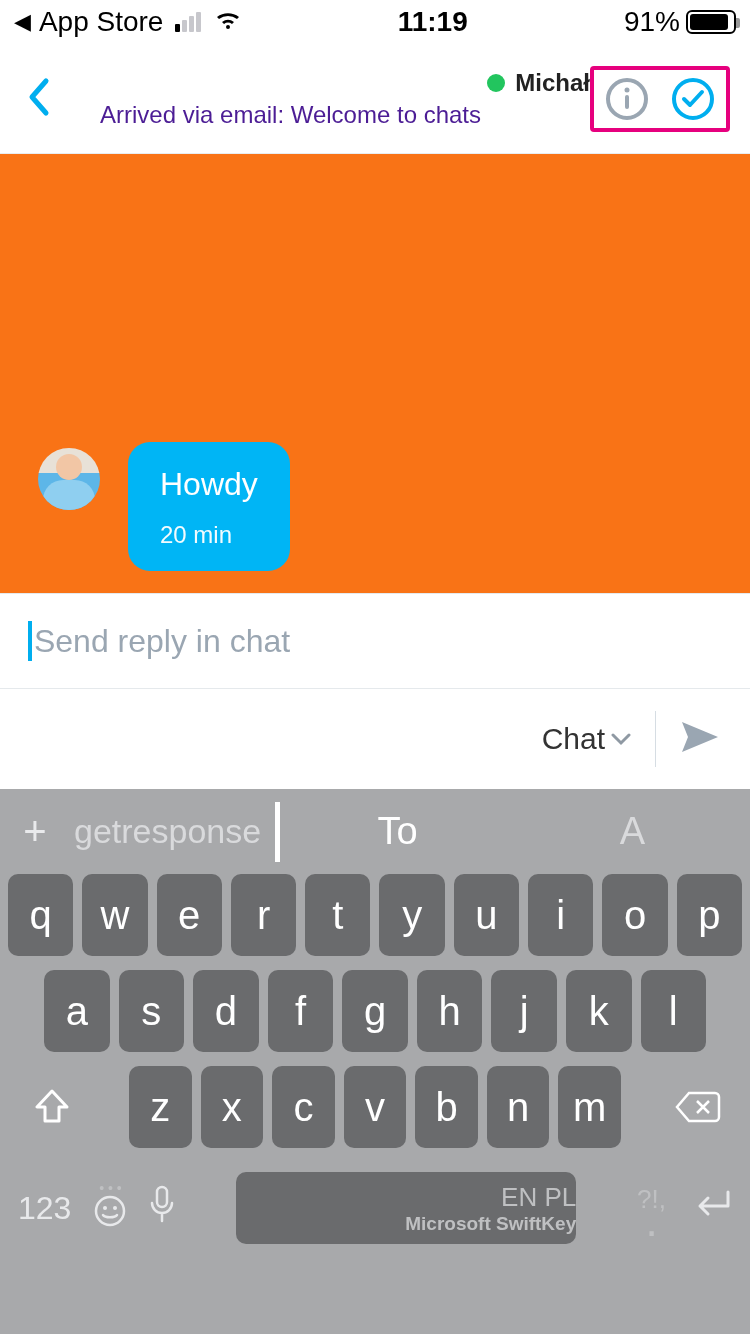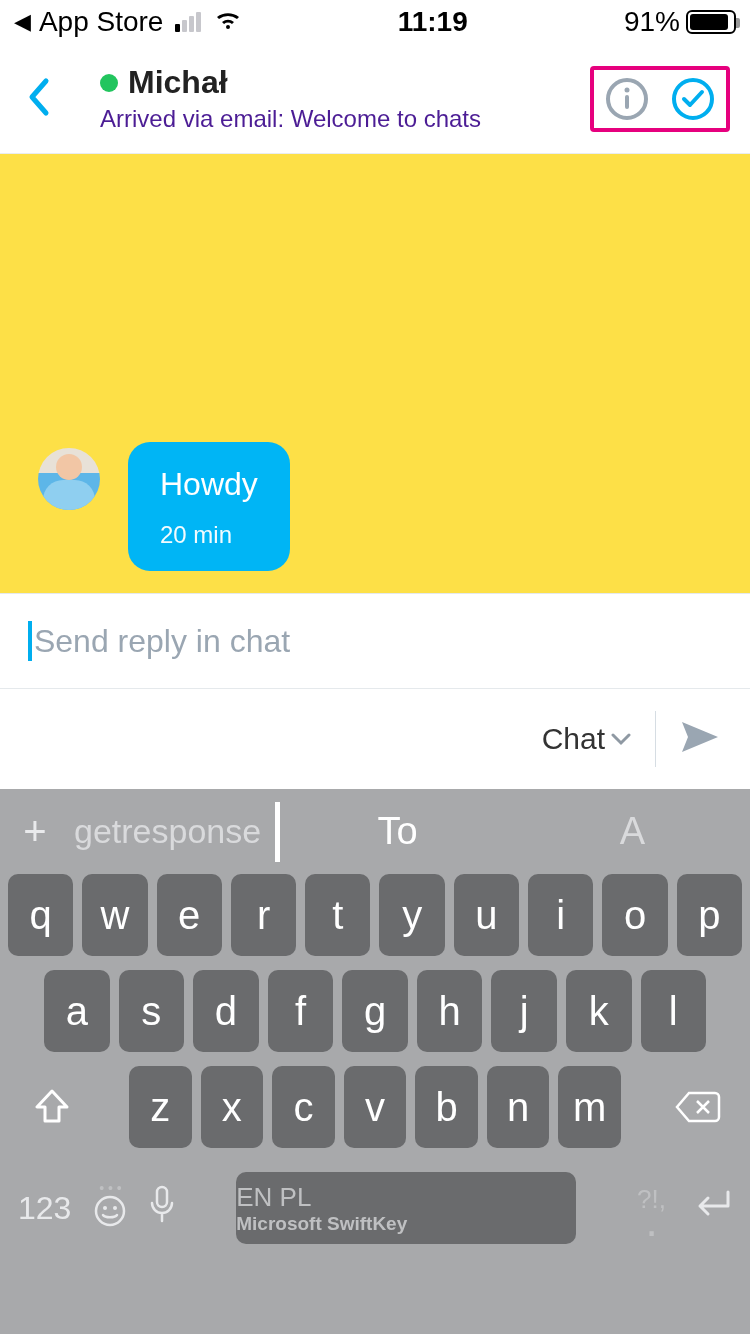--- a/index.html
+++ b/index.html
@@ -15,27 +15,27 @@
   .signal span:nth-child(4){height:20px;}
   .wifi { margin-left: 6px; }
   .status-right { display: flex; align-items: center; gap: 6px; }
   .battery { width: 50px; height: 24px; border: 2px solid #000; border-radius: 6px; position: relative; display: inline-flex; align-items: center; padding: 2px; }
   .battery::after { content: ""; position: absolute; right: -6px; top: 6px; width: 4px; height: 10px; background: #999; border-radius: 0 2px 2px 0; }
   .battery-fill { background: #000; height: 100%; width: 91%; border-radius: 3px; }
 
   .nav { height: 110px; display: flex; align-items: center; padding: 0 20px 0 26px; border-bottom: 1px solid #e9edf0; }
   .back { color: #00aeef; }
   .nav-center { flex: 1; padding-left: 50px; }
-  .name-row { display: flex; align-items: center; gap: 10px; font-size: 32px; font-weight: 600; color: #222; }
+  .name-row { display: flex; align-items: center; gap: 10px; font-size: 24px; font-weight: 600; color: #222; justify-content: flex-end; }
   .presence { width: 18px; height: 18px; background: #22c55e; border-radius: 50%; }
   .subtitle { font-size: 24px; color: #4c1d95; margin-top: 4px; }
   .nav-actions { display: flex; align-items: center; gap: 20px; border: 4px solid #e6007e; padding: 6px 10px; border-radius: 4px; }
   .icon-circle { width: 46px; height: 46px; }
 
-  .chat-area { background: #fde047; height: 439px; position: relative; padding-left: 28px; }
+  .chat-area { background: #f97316; height: 439px; position: relative; padding-left: 28px; }
   .msg-row { position: absolute; bottom: 22px; left: 38px; display: flex; align-items: flex-start; gap: 28px; }
   .avatar { width: 62px; height: 62px; border-radius: 50%; background: linear-gradient(180deg,#e8e1d7 0%,#e8e1d7 40%,#5db6e8 40%,#5db6e8 100%); position: relative; overflow: hidden; margin-top: 6px; }
   .avatar::before { content:""; position:absolute; top:6px; left:50%; transform:translateX(-50%); width:26px; height:26px; background:#f2c6a5; border-radius:50%; }
   .avatar::after { content:""; position:absolute; bottom:-4px; left:50%; transform:translateX(-50%); width:52px; height:34px; background:#8fcff0; border-radius:20px 20px 0 0; }
   .bubble { background: #00b5f5; color: #fff; border-radius: 22px; padding: 24px 32px 22px; min-width: 160px; }
   .bubble-text { font-size: 32px; font-weight: 500; }
   .bubble-time { font-size: 24px; margin-top: 18px; opacity: 0.95; }
 
   .reply { height: 96px; border-top: 1px solid #e5e9ec; border-bottom: 1px solid #e5e9ec; display: flex; align-items: center; padding: 0 28px; }
   .reply input { border: none; outline: none; font-size: 32px; color: #ef4444; width: 100%; background: transparent; }
@@ -54,21 +54,21 @@
   .sugg .s2 { flex: 1; text-align: center; color: #fff; font-size: 38px; }
   .sugg .s3 { flex: 1; text-align: center; font-size: 38px; }
   .krow { display: flex; gap: 9px; padding: 0 8px; margin-bottom: 14px; }
   .krow.r2 { padding: 0 44px; }
   .key { flex:1; background: #6a6b6d; color: #fff; border-radius: 10px; height: 82px; display: flex; align-items: center; justify-content: center; font-size: 40px; }
   .krow.r3 { padding: 0 8px; align-items: center; }
   .krow.r3 .letters { display:flex; gap:9px; flex:1; padding: 0 24px; }
   .shift, .bksp { width: 88px; height: 82px; display:flex; align-items:center; justify-content:center; color:#fff; }
   .bottom-row { display:flex; align-items:center; padding: 0 18px; gap: 22px; height: 92px; }
   .bottom-row .btn { color:#e8e9eb; font-size: 32px; }
-  .spacebar { flex:1; max-width: 340px; margin: 0 auto; background:#6a6b6d; border-radius:10px; height:72px; display:flex; flex-direction:column; align-items:flex-start; justify-content:center; color:#bfc0c2; font-size:22px; }
+  .spacebar { flex:1; max-width: 340px; margin: 0 auto; background:#6a6b6d; border-radius:10px; height:72px; display:flex; flex-direction:column; align-items:flex-end; justify-content:center; color:#bfc0c2; font-size:22px; }
   .spacebar .lang { font-size: 26px; }
   .punct { color:#bfc0c2; font-size:26px; text-align:center; line-height:1; }
   .punct .dot { font-size: 44px; line-height: 0.4; display:block; }
   .enter { color:#e8e9eb; }
 </style>
 </head>
 <body>
 
 <div class="status-bar">
   <div class="status-left">

